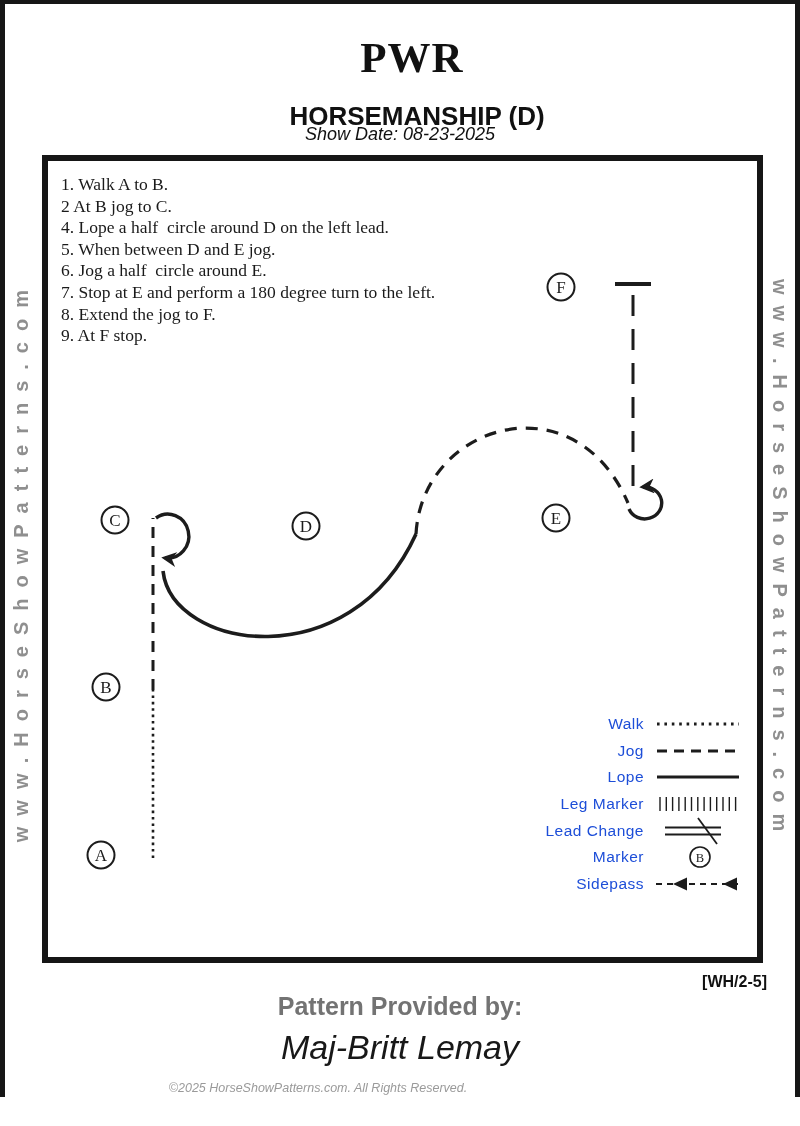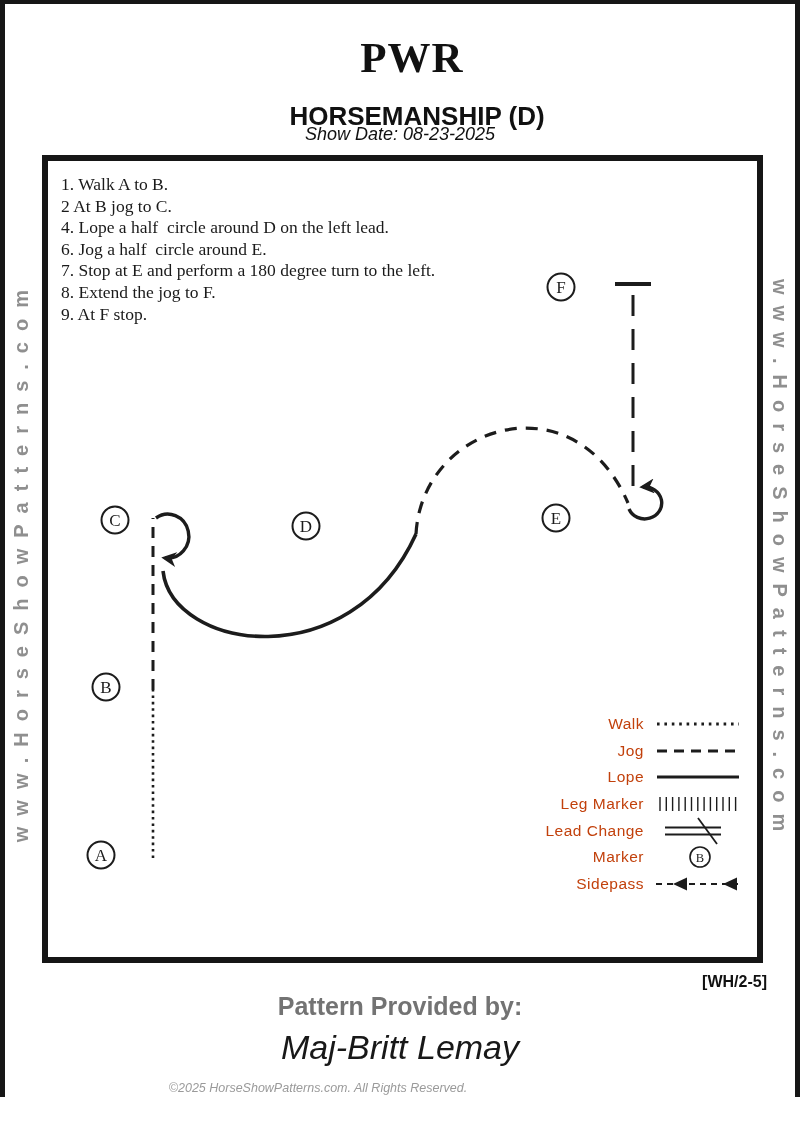--- a/index.html
+++ b/index.html
@@ -43,21 +43,21 @@
   .instructions{
     position:absolute;left:13px;top:13px;width:470px;
     font-family:"Liberation Serif","DejaVu Serif",serif;font-size:17.5px;line-height:21.6px;color:#1a1a1a;
   }
   .instr{white-space:pre-wrap;}
   .course-svg{position:absolute;left:0;top:0;width:709px;height:796px;}
   
   .legend{position:absolute;right:14px;top:550px;width:216px;}
   .legend-row{display:flex;align-items:center;height:26.6px;}
   .legend-label{
-    flex:1;text-align:right;font-size:15.5px;letter-spacing:.5px;color:#c2410c;padding-right:9px;
+    flex:1;text-align:right;font-size:15.5px;letter-spacing:.5px;color:#1d4ed8;padding-right:9px;
   }
   .legend-symbol{width:90px;height:22px;flex:0 0 90px;}
   .legend-symbol svg{overflow:visible;display:block;}
   
   .pattern-code{position:absolute;top:973px;right:33px;font-weight:700;font-size:16px;color:#111;}
   .provided-by{position:absolute;top:992px;left:0;width:800px;text-align:center;font-weight:700;font-size:25px;color:#737373;}
   .provider-name{position:absolute;top:1028px;left:0;width:800px;text-align:center;font-style:italic;font-size:34px;color:#181818;}
   .copyright{position:absolute;top:1081px;left:0;width:636px;text-align:center;font-style:italic;font-size:12.5px;color:#9a9a9a;}
 </style>
 </head>
@@ -127,20 +127,21 @@
           <circle cx="561" cy="287" r="13.5" fill="#ffffff" stroke="#1c1c1c" stroke-width="2"></circle>
           <text x="561" y="293" text-anchor="middle" font-size="17" font-family="'Liberation Serif','DejaVu Serif',serif" fill="#1c1c1c">F</text>
         </g>
       </g>
   </svg>
 
   <div class="instructions">
       <div class="instr">1. Walk A to B.</div>
       <div class="instr">2 At B jog to C.</div>
       <div class="instr">4. Lope a half  circle around D on the left lead.</div>
+      <div class="instr">5. When between D and E jog.</div>
       <div class="instr">6. Jog a half  circle around E.</div>
       <div class="instr">7. Stop at E and perform a 180 degree turn to the left.</div>
       <div class="instr">8. Extend the jog to F.</div>
       <div class="instr">9. At F stop.</div>
     </div>
 
   <div class="legend">
       <div class="legend-row">
         <span class="legend-label">Walk</span>
         <span class="legend-symbol">

